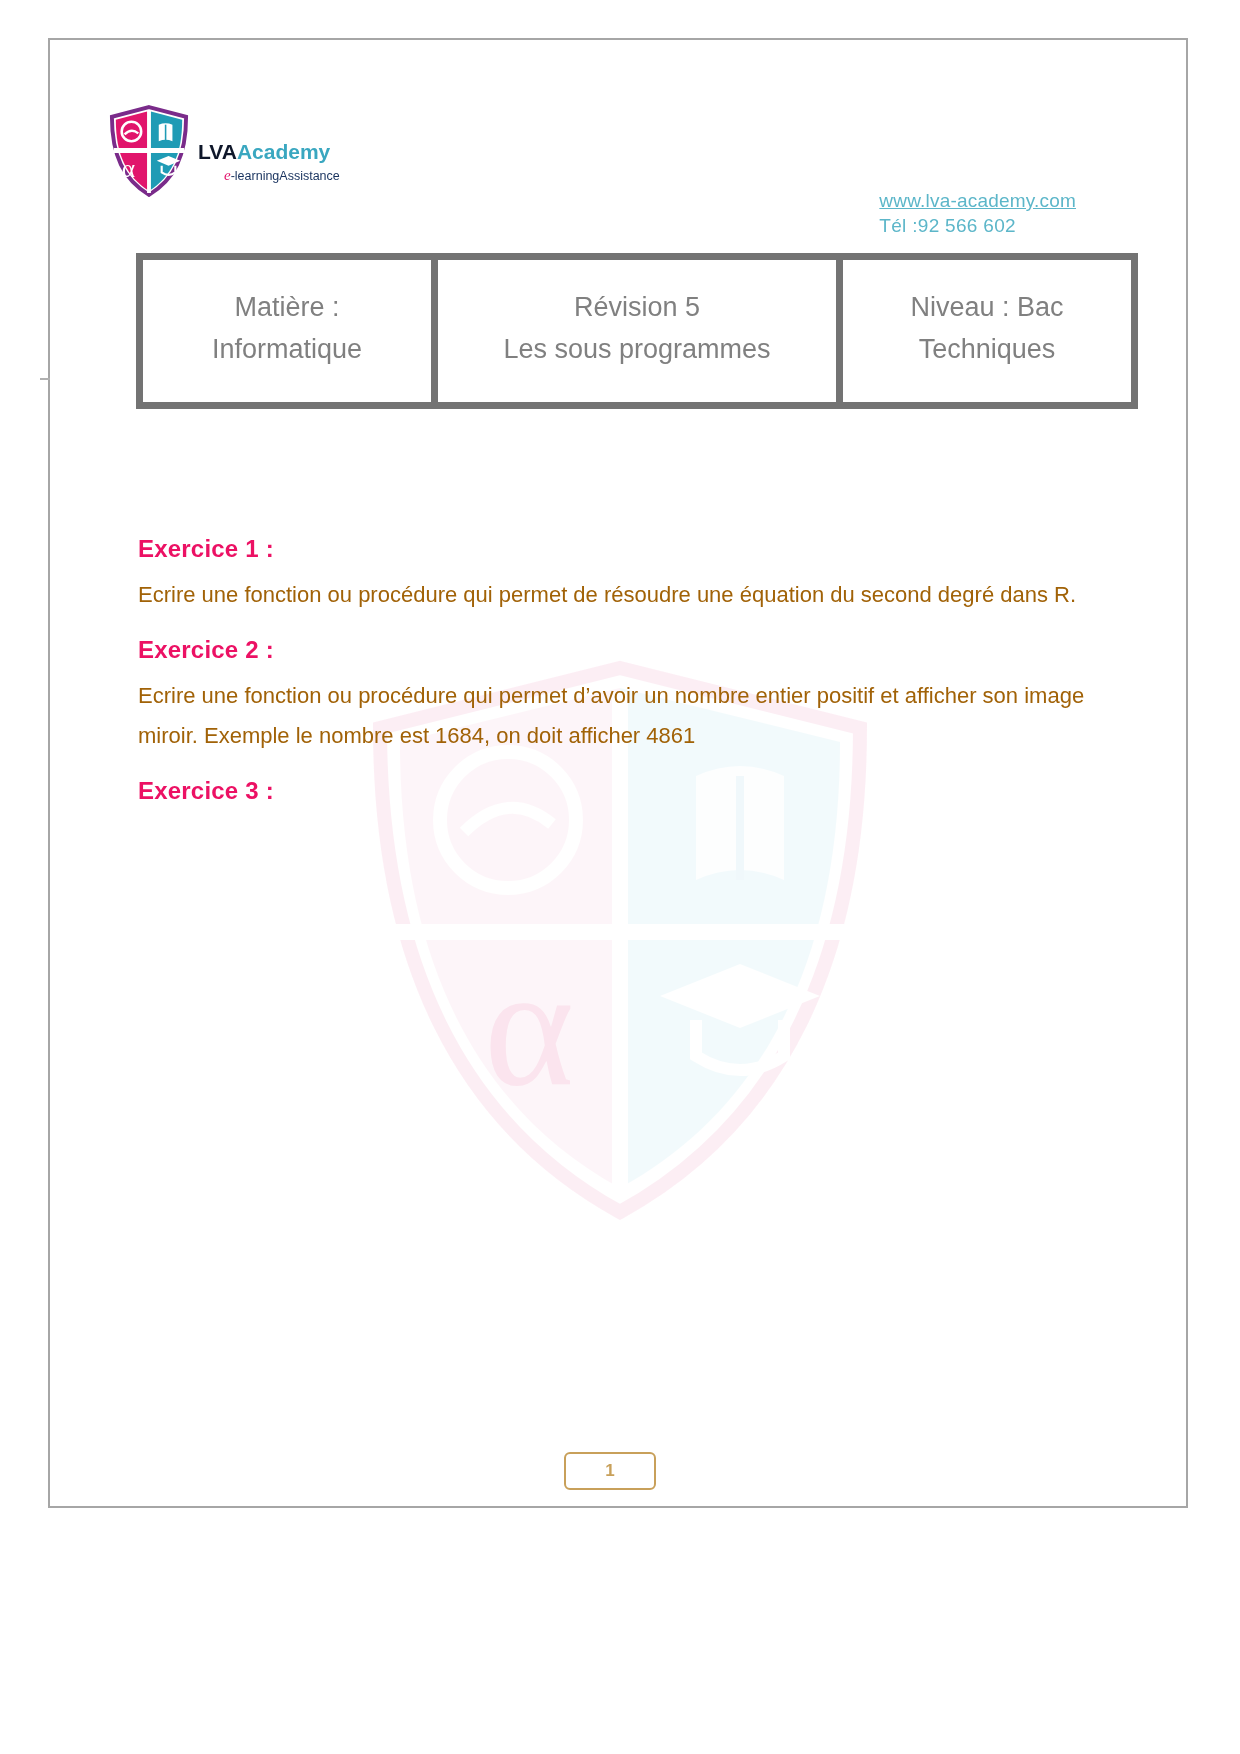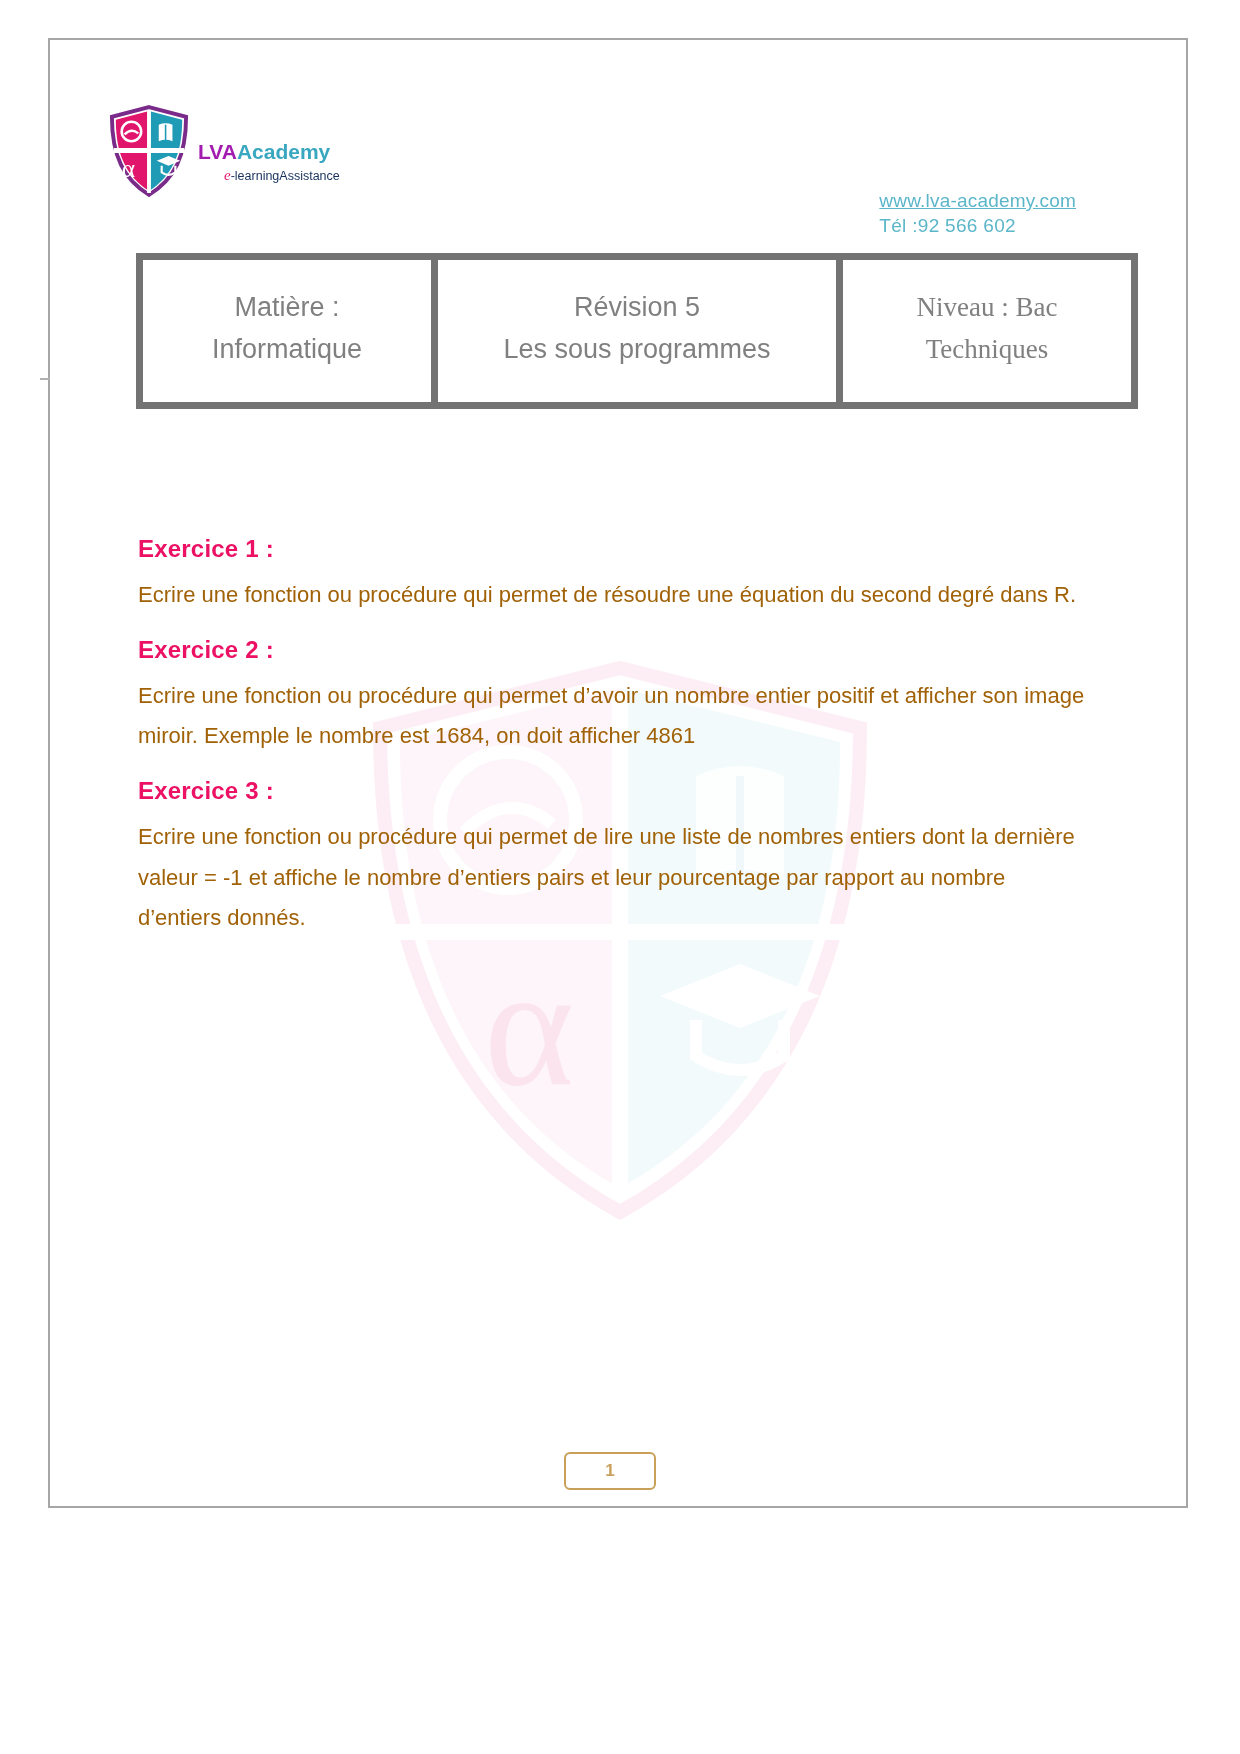--- a/index.html
+++ b/index.html
@@ -64,21 +64,21 @@
   .logo-text {
     margin-left: 8px;
     margin-top: 36px;
   }
   .logo-title {
     font-size: 21px;
     font-weight: bold;
     letter-spacing: 0px;
     line-height: 1;
   }
-  .logo-title .lva { color: #a21caf; }
+  .logo-title .lva { color: #0f172a; }
   .logo-title .academy { color: #3aa7c0; }
   .logo-sub {
     margin-top: 5px;
     margin-left: 26px;
     font-size: 12.5px;
     font-weight: normal;
     color: #18325e;
     white-space: nowrap;
   }
   .logo-sub .e {
@@ -122,21 +122,21 @@
     text-align: center;
     vertical-align: middle;
     color: #808080;
     font-size: 27px;
     padding: 14px 6px 18px 6px;
     line-height: 1.55;
     height: 110px;
   }
   .info-table td.c1 { width: 276px; }
   .info-table td.c2 { width: 386px; }
-  .info-table td.c3 { width: 276px; font-family: Liberation Serif, serif; }
+  .info-table td.c3 { width: 276px; }
 
   
   .content {
     position: absolute;
     left: 88px;
     top: 495px;
     width: 950px;
   }
   .ex-title {
     color: #ec1164;
@@ -248,21 +248,20 @@
       <p class="ex-body"> Ecrire une fonction ou procédure qui permet de résoudre une équation du second degré dans R.</p>
     </div>
 
     <div class="ex-block b2">
       <p class="ex-title">Exercice 2 :</p>
       <p class="ex-body"> Ecrire une fonction ou procédure qui permet d’avoir un nombre entier positif et afficher son image miroir. Exemple le nombre est 1684, on doit afficher 4861</p>
     </div>
 
     <div class="ex-block">
       <p class="ex-title">Exercice 3 :</p>
-      <p class="ex-body"> Ecrire une fonction ou procédure qui permet de lire une liste de nombres entiers dont la dernière valeur = -1 et affiche le nombre d’entiers pairs et leur pourcentage par rapport au nombre d’entiers donnés.</p>
     </div>
 
 
   </div>
 
   <div class="page-number">1</div>
 
 </div>
 
 <div class="margin-tick"></div>

